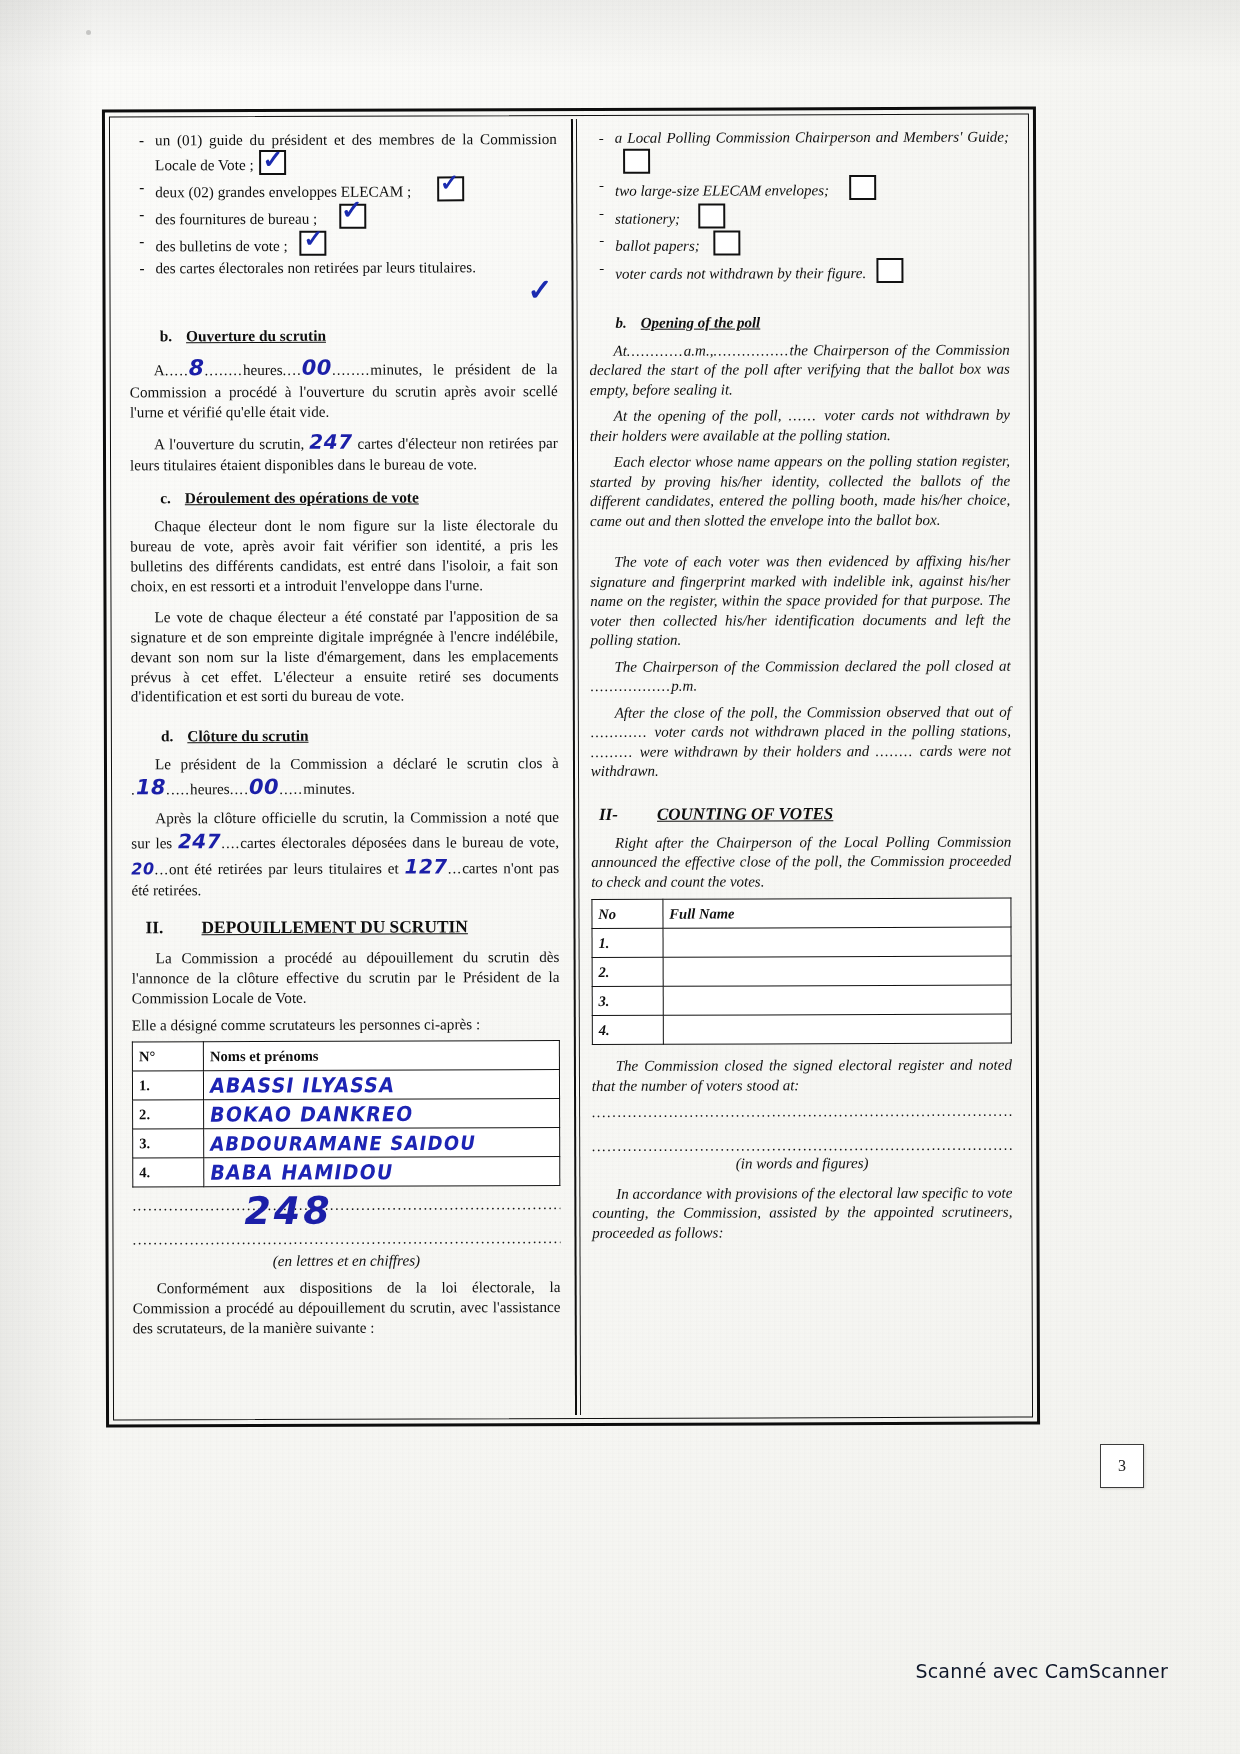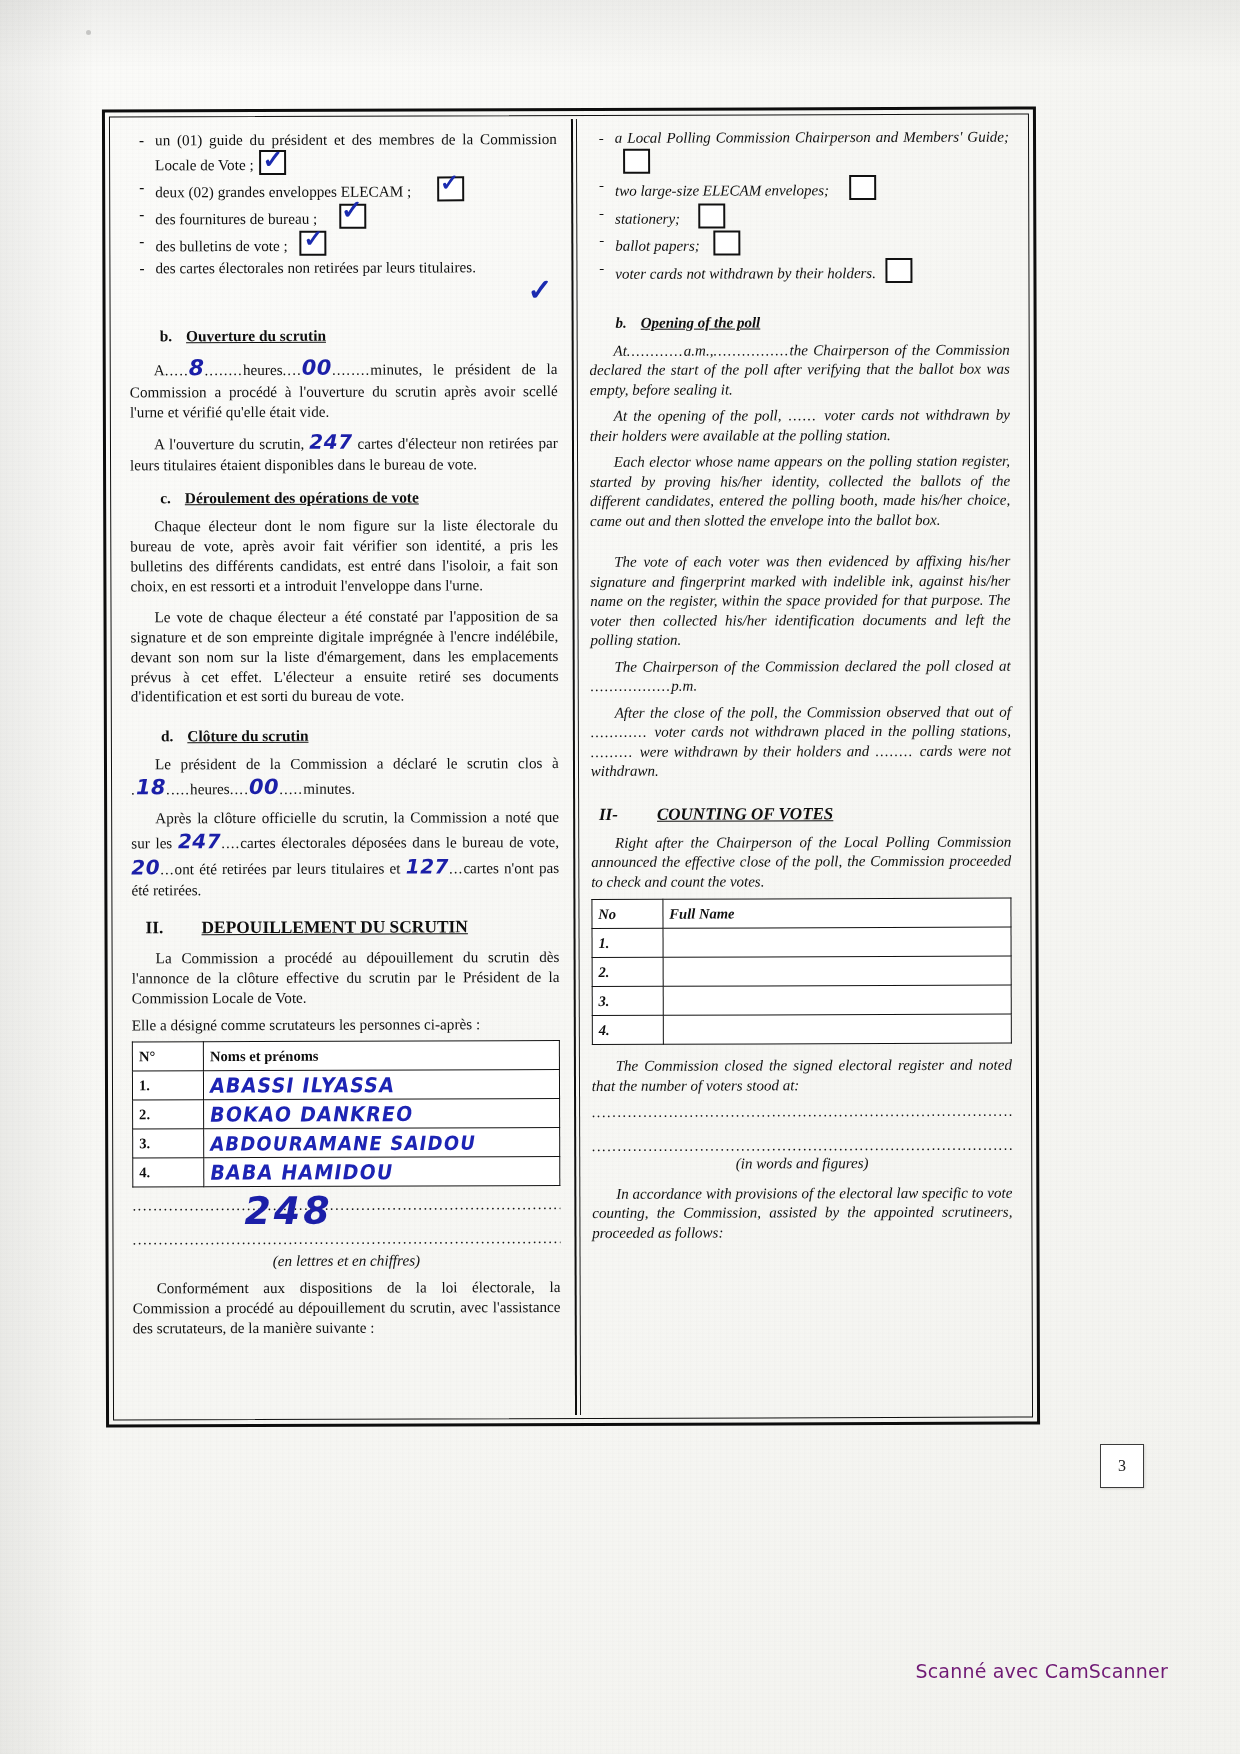--- a/index.html
+++ b/index.html
@@ -247,21 +247,21 @@
     font-size: 16px;
     color: #222;
     box-shadow: 1px 1px 2px rgba(0,0,0,0.12);
   }
   .footer {
     position: absolute;
     right: 72px;
     top: 1660px;
     font-family: "DejaVu Sans", sans-serif;
     font-size: 19px;
-    color: #701a75;
+    color: #0f172a;
     letter-spacing: 0.2px;
   }
   .spot {
     position: absolute;
     border-radius: 50%;
     background: rgba(0,0,0,0.18);
   }
 </style>
 </head>
 <body>
@@ -325,21 +325,21 @@
       </div>
 
       <p class="indent">
         <span>Le président de la Commission a déclaré le scrutin clos à</span>
         <span class="dots">.</span><span class="ink" style="font-size:21px;">18</span><span class="dots">.....</span><span>heures</span><span class="dots">....</span><span class="ink" style="font-size:21px;">00</span><span class="dots">.....</span><span>minutes.</span>
       </p>
 
       <p class="indent">
         <span>Après la clôture officielle du scrutin, la Commission a noté que sur les</span>
         <span class="ink" style="font-size:20px;">247</span><span class="dots">....</span><span>cartes électorales déposées dans le bureau de vote,</span>
-        <span class="ink" style="font-size:20px;">20</span><span class="dots">...</span><span>ont été retirées par leurs titulaires et</span>
+        <span class="ink" style="font-size:16px;">20</span><span class="dots">...</span><span>ont été retirées par leurs titulaires et</span>
         <span class="ink" style="font-size:20px;">127</span><span class="dots">...</span><span>cartes n'ont pas été retirées.</span>
       </p>
 
       <div class="roman-fr">
         <span class="num">II.</span>
           <span class="ttl">DEPOUILLEMENT DU SCRUTIN</span>
       </div>
 
       <p class="indent">La Commission a procédé au dépouillement du scrutin dès l'annonce de la clôture effective du scrutin par le Président de la Commission Locale de Vote.</p>
       <p>Elle a désigné comme scrutateurs les personnes ci-après :</p>
@@ -389,21 +389,21 @@
         </li>
         <li><span class="dash">-</span><span>two large-size ELECAM envelopes;</span>
           <span class="cb" style="margin-left:16px;"></span>
         </li>
         <li><span class="dash">-</span><span>stationery;</span>
           <span class="cb" style="margin-left:14px;"></span>
         </li>
         <li><span class="dash">-</span><span>ballot papers;</span>
           <span class="cb" style="margin-left:10px;"></span>
         </li>
-        <li><span class="dash">-</span><span>voter cards not withdrawn by their holders.</span>
+        <li><span class="dash">-</span><span>voter cards not withdrawn by their figure.</span>
           <span class="cb" style="margin-left:6px;"></span>
         </li>
       </ul>
 
       <div class="hdg-en" style="margin-top:30px;">
         <span class="lab">b.</span><span class="ttl">Opening of the poll</span>
       </div>
 
       <p class="indent">
         <span>At</span><span class="dots">............</span><span>a.m.,</span><span class="dots">................</span><span>the Chairperson of the Commission declared the start of the poll after verifying that the ballot box was empty, before sealing it.</span>

